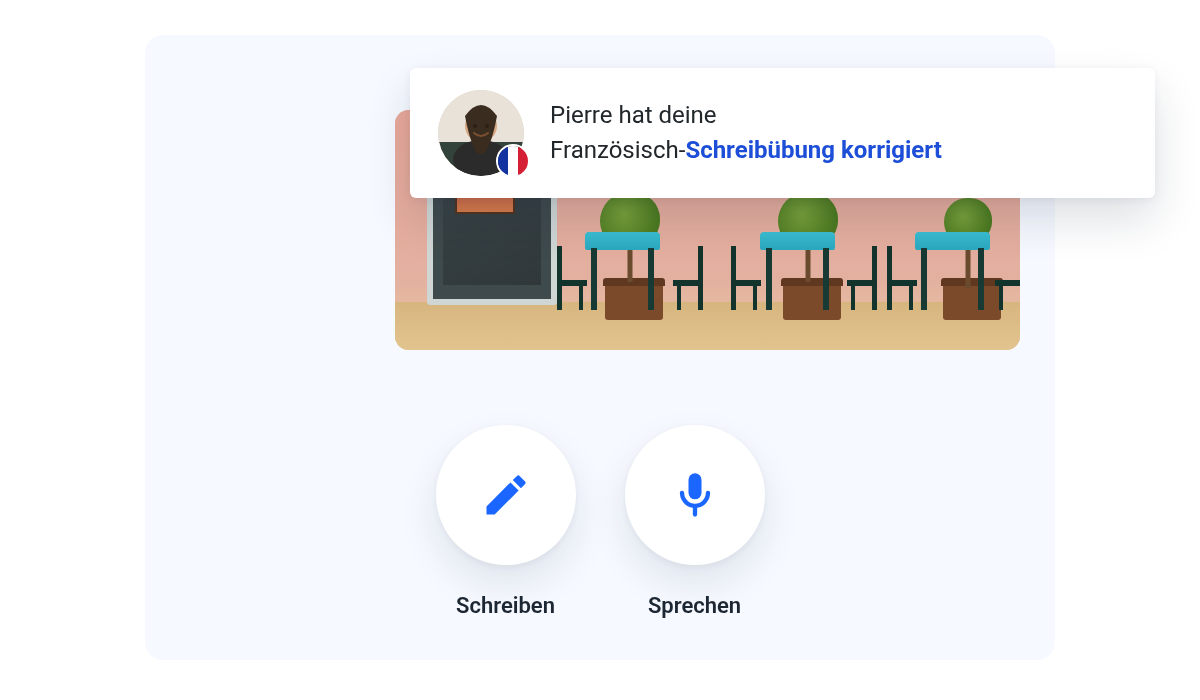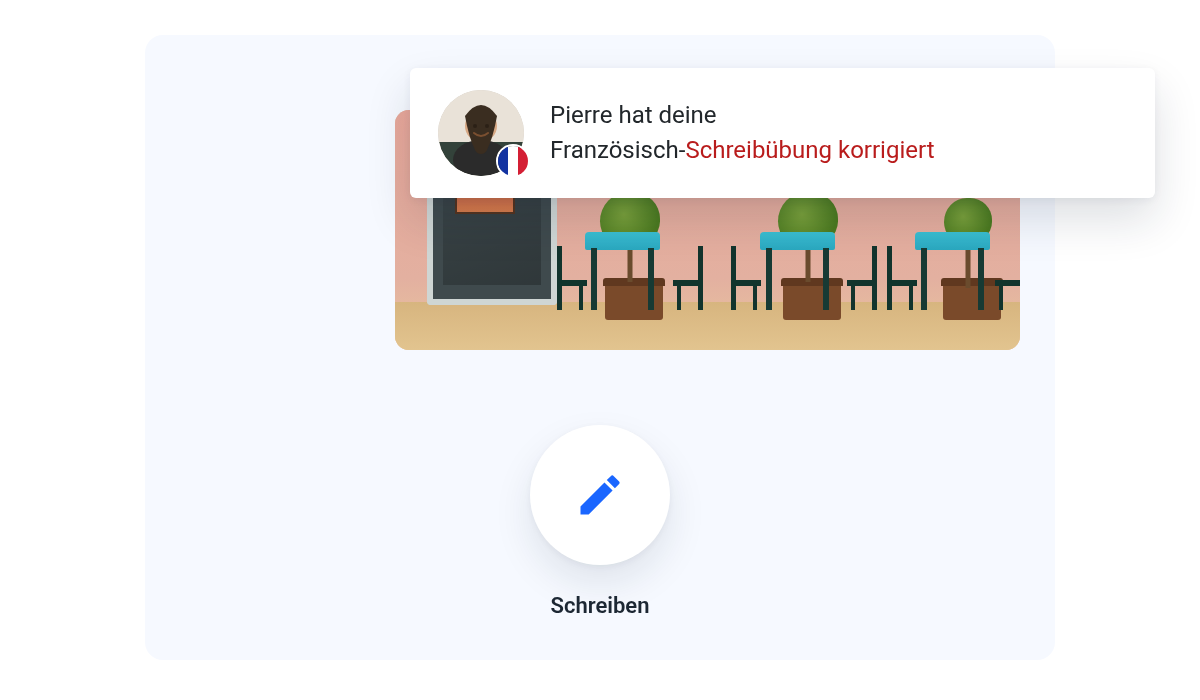--- a/index.html
+++ b/index.html
@@ -198,22 +198,22 @@
     .flag-white { background: #ffffff; }
     .flag-red { background: #d41f34; }
 
     .notif-text {
       font-size: 24px;
       line-height: 1.45;
       color: #22272b;
       font-weight: 400;
     }
     .notif-text .bold {
-      font-weight: 400;
-      color: #b91c1c;
+      font-weight: 700;
+      color: #1d4ed8;
     }
 
     .actions {
       position: absolute;
       top: 390px;
       left: 0;
       width: 100%;
       display: flex;
       justify-content: center;
       gap: 49px;
@@ -329,20 +329,29 @@
   </div>
 
   <div class="actions">
     <div class="action">
       <div class="action-btn">
         <svg class="icon-svg" viewBox="0 0 24 24">
           <path d="M3 17.25V21h3.75L17.81 9.94l-3.75-3.75L3 17.25zM20.71 7.04a1 1 0 0 0 0-1.41l-2.34-2.34a1 1 0 0 0-1.41 0l-1.83 1.83 3.75 3.75 1.83-1.83z"></path>
         </svg>
       </div>
       <div class="action-label">Schreiben</div>
+    </div>
+    <div class="action">
+      <div class="action-btn">
+        <svg class="icon-svg" viewBox="0 0 24 24">
+          <path d="M12 14a3 3 0 0 0 3-3V5a3 3 0 1 0-6 0v6a3 3 0 0 0 3 3z"></path>
+          <path d="M19 11a1 1 0 1 0-2 0 5 5 0 0 1-10 0 1 1 0 1 0-2 0 7 7 0 0 0 6 6.92V21a1 1 0 1 0 2 0v-3.08A7 7 0 0 0 19 11z"></path>
+        </svg>
+      </div>
+      <div class="action-label">Sprechen</div>
     </div>
   </div>
 
 </div>
 
 <div class="notification">
   <div class="avatar-wrap">
     <svg class="avatar" viewBox="0 0 86 86" aria-label="Pierre">
       <defs>
         <clipPath id="avc">

